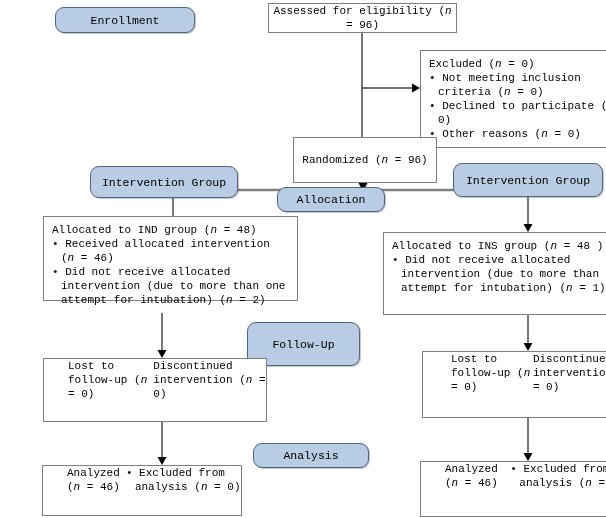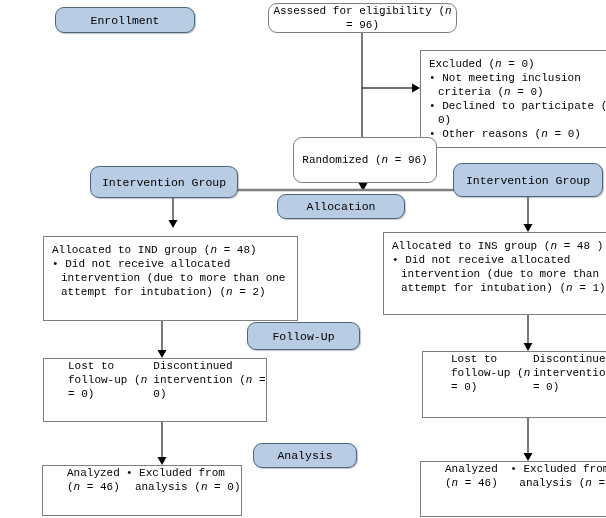--- a/index.html
+++ b/index.html
@@ -8,21 +8,21 @@
     font-family:Liberation Mono, monospace;color:#000000;overflow:hidden;margin-left:40px;
   }
   .connectors{position:absolute;left:0;top:0;width:606px;height:518px;z-index:0;}
   .cline{stroke:var(--line,#3f3f3f);stroke-width:1.4;}
   .cline-thick{stroke:var(--group-line,#7f7f7f);stroke-width:2.6;}
   .ahead{fill:var(--arrow,#000);}
   .wbox{
     position:absolute;background:#fff;border:1px solid var(--box-border,#7f7f7f);
     font-size:11px;line-height:14px;z-index:1;box-sizing:border-box;
   }
-  .wbox.center{display:flex;align-items:center;justify-content:center;text-align:center;border-radius:9px;}
+  .wbox.center{display:flex;align-items:center;justify-content:center;text-align:center;}
   .wbox.padded{padding:6px 8px;}
   .wbox.vcenter{display:flex;flex-direction:row;justify-content:center;}
   .stage{
     position:absolute;background:var(--stage-fill,#b8cce4);
     border:1.5px solid var(--stage-border,#4f6680);border-radius:9px;
     display:flex;align-items:center;justify-content:center;
     font-size:11.5px;z-index:1;box-sizing:border-box;
     box-shadow:1px 1px 1px rgba(90,90,90,0.35);
   }
   .bullet{padding-left:9px;text-indent:-9px;}
@@ -61,27 +61,27 @@
     <line class="cline" x1="122" y1="422" x2="122" y2="458"></line>
     <polygon class="ahead" points="117.5,457 126.5,457 122,465"></polygon>
 
     <line class="cline" x1="488" y1="418" x2="488" y2="454"></line>
     <polygon class="ahead" points="483.5,453 492.5,453 488,461"></polygon>
   </svg>
 
   <div class="stage" style="left:15px;top:7px;width:140px;height:26px;">
     <span>Enrollment</span>
   </div>
-  <div class="stage" style="left:237px;top:194px;width:128px;height:25px;">
+  <div class="stage" style="left:237px;top:187px;width:108px;height:25px;">
     <span>Allocation</span>
   </div>
-  <div class="stage" style="left:207px;top:322px;width:113px;height:28px;">
+  <div class="stage" style="left:207px;top:322px;width:113px;height:44px;">
     <span>Follow-Up</span>
   </div>
-  <div class="stage" style="left:213px;top:443px;width:104px;height:25px;">
+  <div class="stage" style="left:213px;top:443px;width:116px;height:25px;">
     <span>Analysis</span>
   </div>
 
   <div class="stage" style="left:50px;top:166px;width:148px;height:32px;">
     <span>Intervention Group</span>
   </div>
   <div class="stage" style="left:413px;top:163px;width:150px;height:34px;">
     <span>Intervention Group</span>
   </div>
 
@@ -93,22 +93,23 @@
     <div class="tline">Excluded (<i>n</i> = 0)</div>
     <div class="bullet">Not meeting inclusion criteria (<i>n</i> = 0)</div>
     <div class="bullet">Declined to participate (<i>n</i> = 0)</div>
     <div class="bullet">Other reasons (<i>n</i> = 0)</div>
   </div>
 
   <div class="wbox center" style="left:253px;top:137px;width:144px;height:46px;">
     <span>Randomized (<i>n</i> = 96)</span>
   </div>
 
-  <div class="wbox padded" style="left:3px;top:236px;width:255px;height:85px;">
+  <div class="wbox padded" style="left:3px;top:216px;width:255px;height:85px;">
     <div class="tline">Allocated to IND group (<i>n</i> = 48)</div>
+    <div class="bullet">Received allocated intervention (<i>n</i> = 46)</div>
     <div class="bullet">Did not receive allocated intervention (due to more than one attempt for intubation) (<i>n</i> = 2)</div>
   </div>
 
   <div class="wbox padded" style="left:343px;top:232px;width:259px;height:83px;">
     <div class="tline">Allocated to INS group (<i>n</i> = 48 )</div>
     <div class="bullet">Did not receive allocated intervention (due to more than one attempt for intubation) (<i>n</i> = 1)</div>
   </div>
 
   <div class="wbox vcenter" style="left:3px;top:358px;width:224px;height:64px;padding-left:24px;">
     <div>Lost to follow-up (<i>n</i> = 0)</div>

